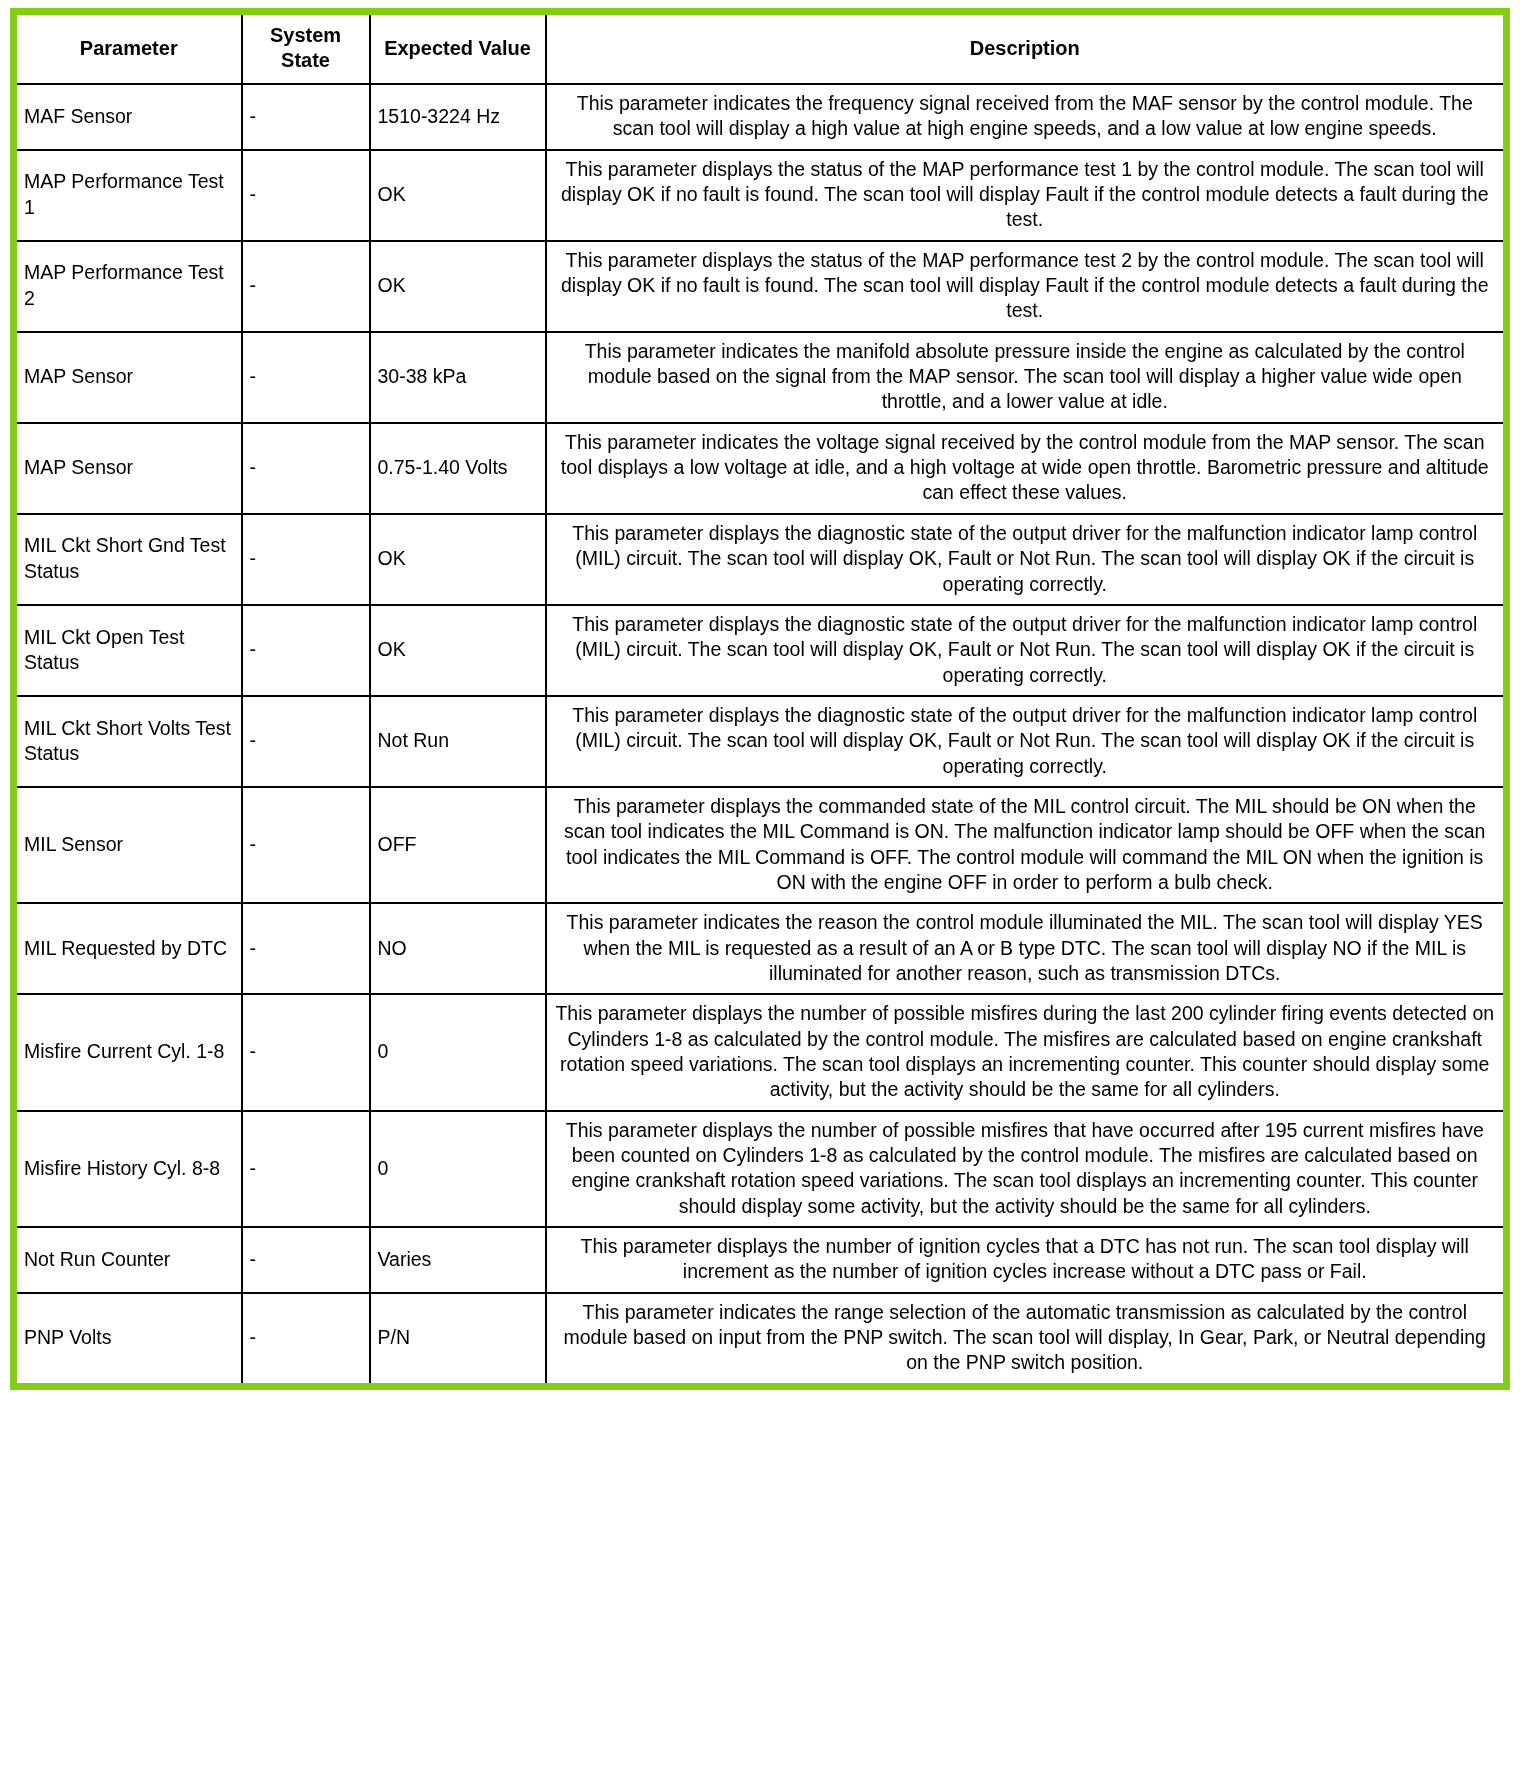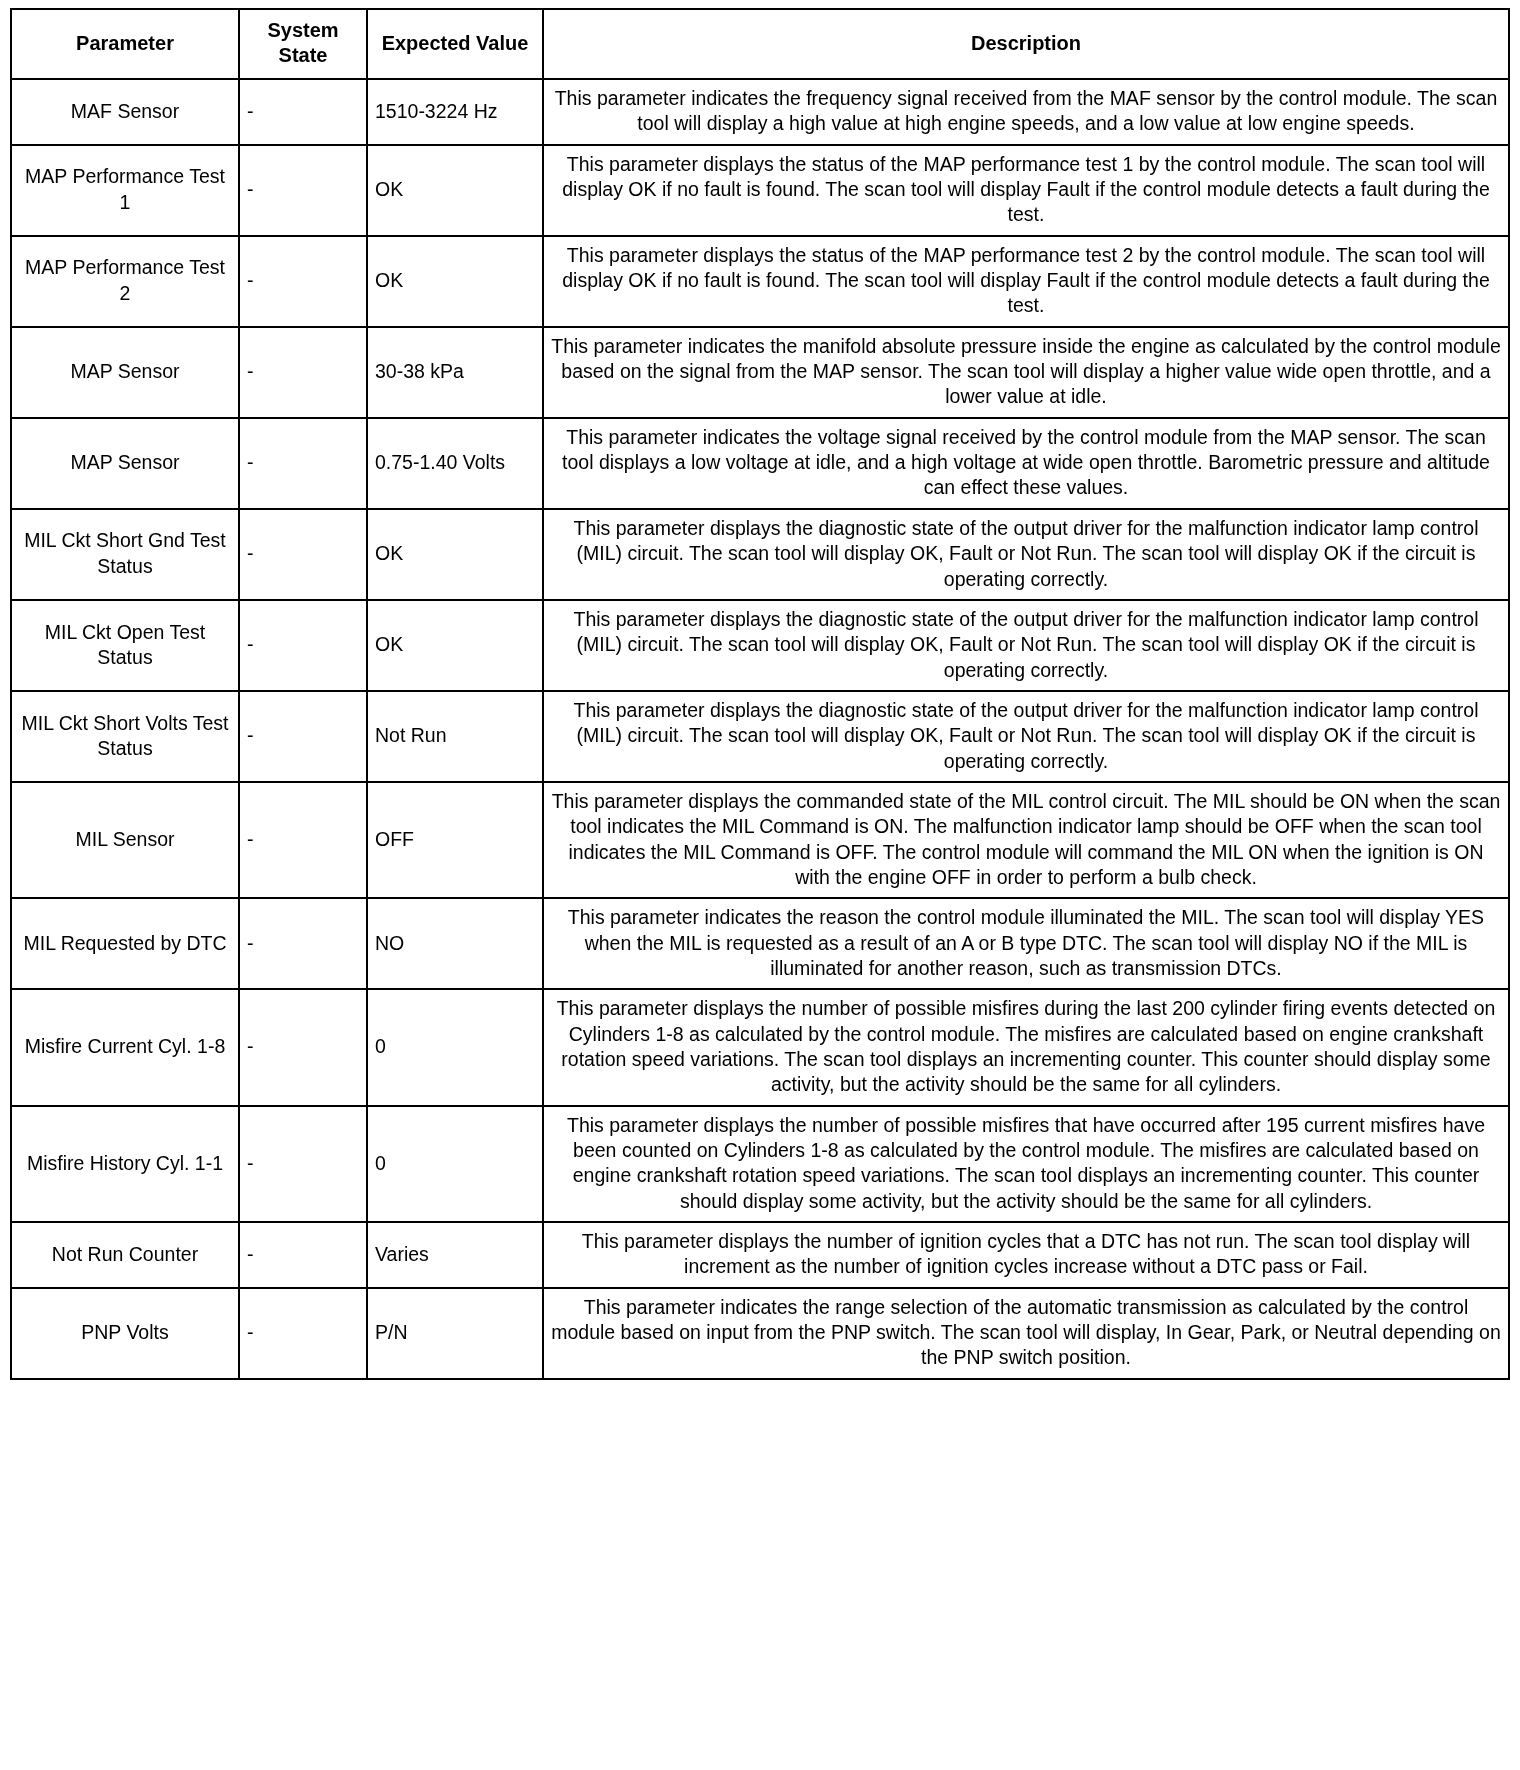--- a/index.html
+++ b/index.html
@@ -15,21 +15,21 @@
   }
   #page {
     padding: 8px 10px 0 10px;
     box-sizing: border-box;
     width: 1520px;
   }
   table.param-table {
     border-collapse: collapse;
     width: 1500px;
     table-layout: fixed;
-    border: 2px solid #84cc16;
+    border: 7px solid #84cc16;
   }
   table.param-table th,
   table.param-table td {
     border: 2px solid #000;
     vertical-align: top;
     padding: 6px 7px 7px 7px;
     font-size: 19.5px;
     line-height: 1.30;
   }
   table.param-table thead th {
@@ -38,21 +38,21 @@
     vertical-align: middle;
     padding: 8px 6px 10px 6px;
     font-size: 20px;
     line-height: 1.25;
   }
   col.c-param  { width: 228px; }
   col.c-state  { width: 128px; }
   col.c-value  { width: 176px; }
   col.c-desc   { width: auto; }
 
-  td.param-cell { vertical-align: middle; text-align: center; }
+  td.param-cell { vertical-align: middle; }
   td.state-cell { vertical-align: middle; }
   td.value-cell { vertical-align: middle; }
   td.desc-cell  { vertical-align: top; text-align: center; }
 
   
   tr.r td.param-cell,
   tr.r td.state-cell,
   tr.r td.value-cell {
     vertical-align: middle;
   }
@@ -140,21 +140,21 @@
           <td class="value-cell">NO</td>
           <td class="desc-cell">This parameter indicates the reason the control module illuminated the MIL. The scan tool will display YES when the MIL is requested as a result of an A or B type DTC. The scan tool will display NO if the MIL is illuminated for another reason, such as transmission DTCs.</td>
         </tr>
         <tr class="r">
           <td class="param-cell">Misfire Current Cyl. 1-8</td>
           <td class="state-cell">-</td>
           <td class="value-cell">0</td>
           <td class="desc-cell">This parameter displays the number of possible misfires during the last 200 cylinder firing events detected on Cylinders 1-8 as calculated by the control module. The misfires are calculated based on engine crankshaft rotation speed variations. The scan tool displays an incrementing counter. This counter should display some activity, but the activity should be the same for all cylinders.</td>
         </tr>
         <tr class="r">
-          <td class="param-cell">Misfire History Cyl. 1-1</td>
+          <td class="param-cell">Misfire History Cyl. 8-8</td>
           <td class="state-cell">-</td>
           <td class="value-cell">0</td>
           <td class="desc-cell">This parameter displays the number of possible misfires that have occurred after 195 current misfires have been counted on Cylinders 1-8 as calculated by the control module. The misfires are calculated based on engine crankshaft rotation speed variations. The scan tool displays an incrementing counter. This counter should display some activity, but the activity should be the same for all cylinders.</td>
         </tr>
         <tr class="r">
           <td class="param-cell">Not Run Counter</td>
           <td class="state-cell">-</td>
           <td class="value-cell">Varies</td>
           <td class="desc-cell">This parameter displays the number of ignition cycles that a DTC has not run. The scan tool display will increment as the number of ignition cycles increase without a DTC pass or Fail.</td>
         </tr>

